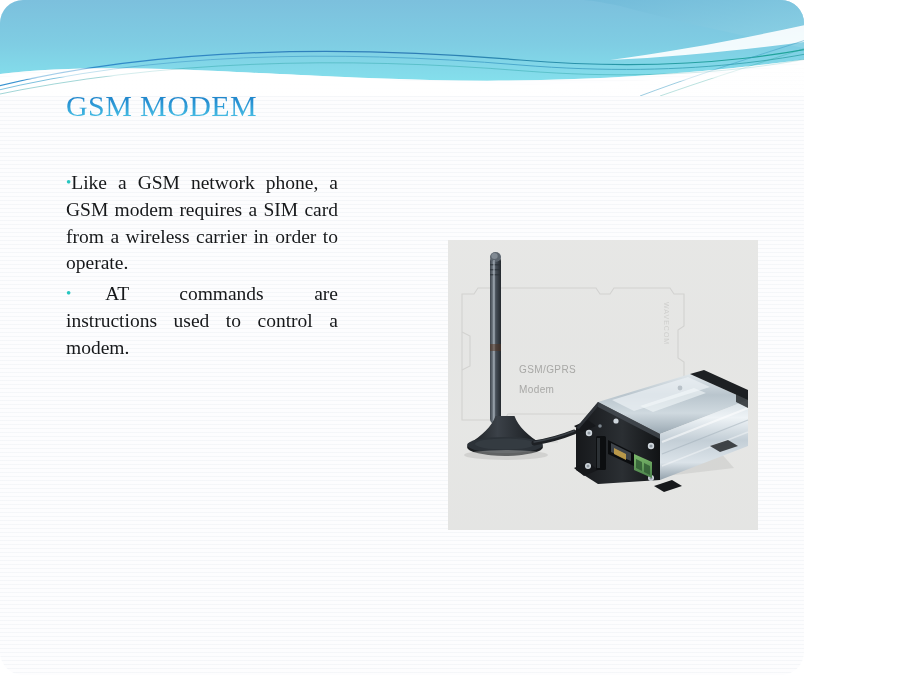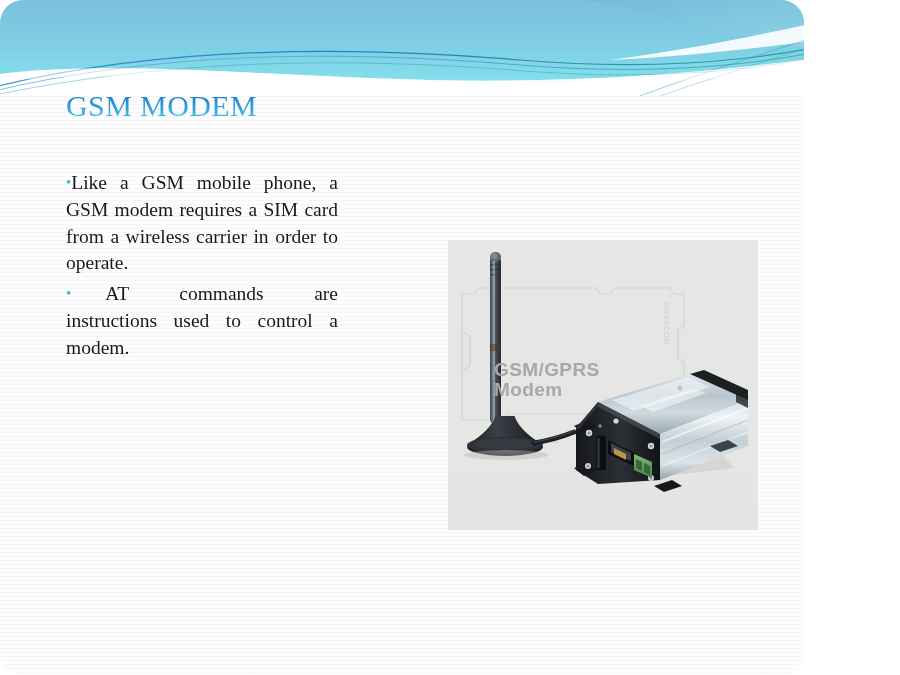--- a/index.html
+++ b/index.html
@@ -108,30 +108,29 @@
     width: 310px;
     height: 290px;
     z-index: 5;
     background: #e7e7e5;
     overflow: hidden;
   }
   #product-figure svg { display: block; }
 
   #figure-caption-text {
     position: absolute;
-    left: 46px;
+    left: 71px;
     top: 120px;
     font-family: "Liberation Sans", "DejaVu Sans", sans-serif;
-    font-size: 19px;
+    font-size: 10px;
     line-height: 20px;
     color: #a8a8a6;
     letter-spacing: 0.4px;
     white-space: pre-line;
     z-index: 3;
-    font-weight: bold;
   }
   #figure-side-text {
     position: absolute;
     left: 214px;
     top: 62px;
     font-family: "Liberation Sans", "DejaVu Sans", sans-serif;
     font-size: 7px;
     line-height: 9px;
     color: #cfcfcd;
     writing-mode: vertical-rl;
@@ -193,21 +192,21 @@
 
       <path d="M0,74 C120,60 260,76 430,80 C600,84 760,70 900,44 L900,52 C760,78 600,92 430,88 C260,84 120,68 0,82 Z" fill="#ffffff" opacity="0.55"></path>
     </svg>
   </div>
 
   <div id="page-title">GSM MODEM</div>
 
   <div id="body-text">
 
 
-    <p class="bullet-para"><span class="bullet-mark">•</span><span>Like a GSM mobile phone, a GSM modem requires a SIM card from a wireless carrier in order to operate.</span></p>
+    <p class="bullet-para"><span class="bullet-mark">•</span><span>Like a GSM network phone, a GSM modem requires a SIM card from a wireless carrier in order to operate.</span></p>
 
     <p class="bullet-para"><span class="bullet-mark">•</span><span class="bullet-gap"></span><span>AT commands are instructions used to control a modem.</span></p>
 
   </div>
 
   <div id="product-figure">
 
     <svg width="310" height="290" viewBox="0 0 310 290" xmlns="http://www.w3.org/2000/svg">
       <defs>
         <linearGradient id="alumTop" x1="0" y1="0" x2="0" y2="1">

